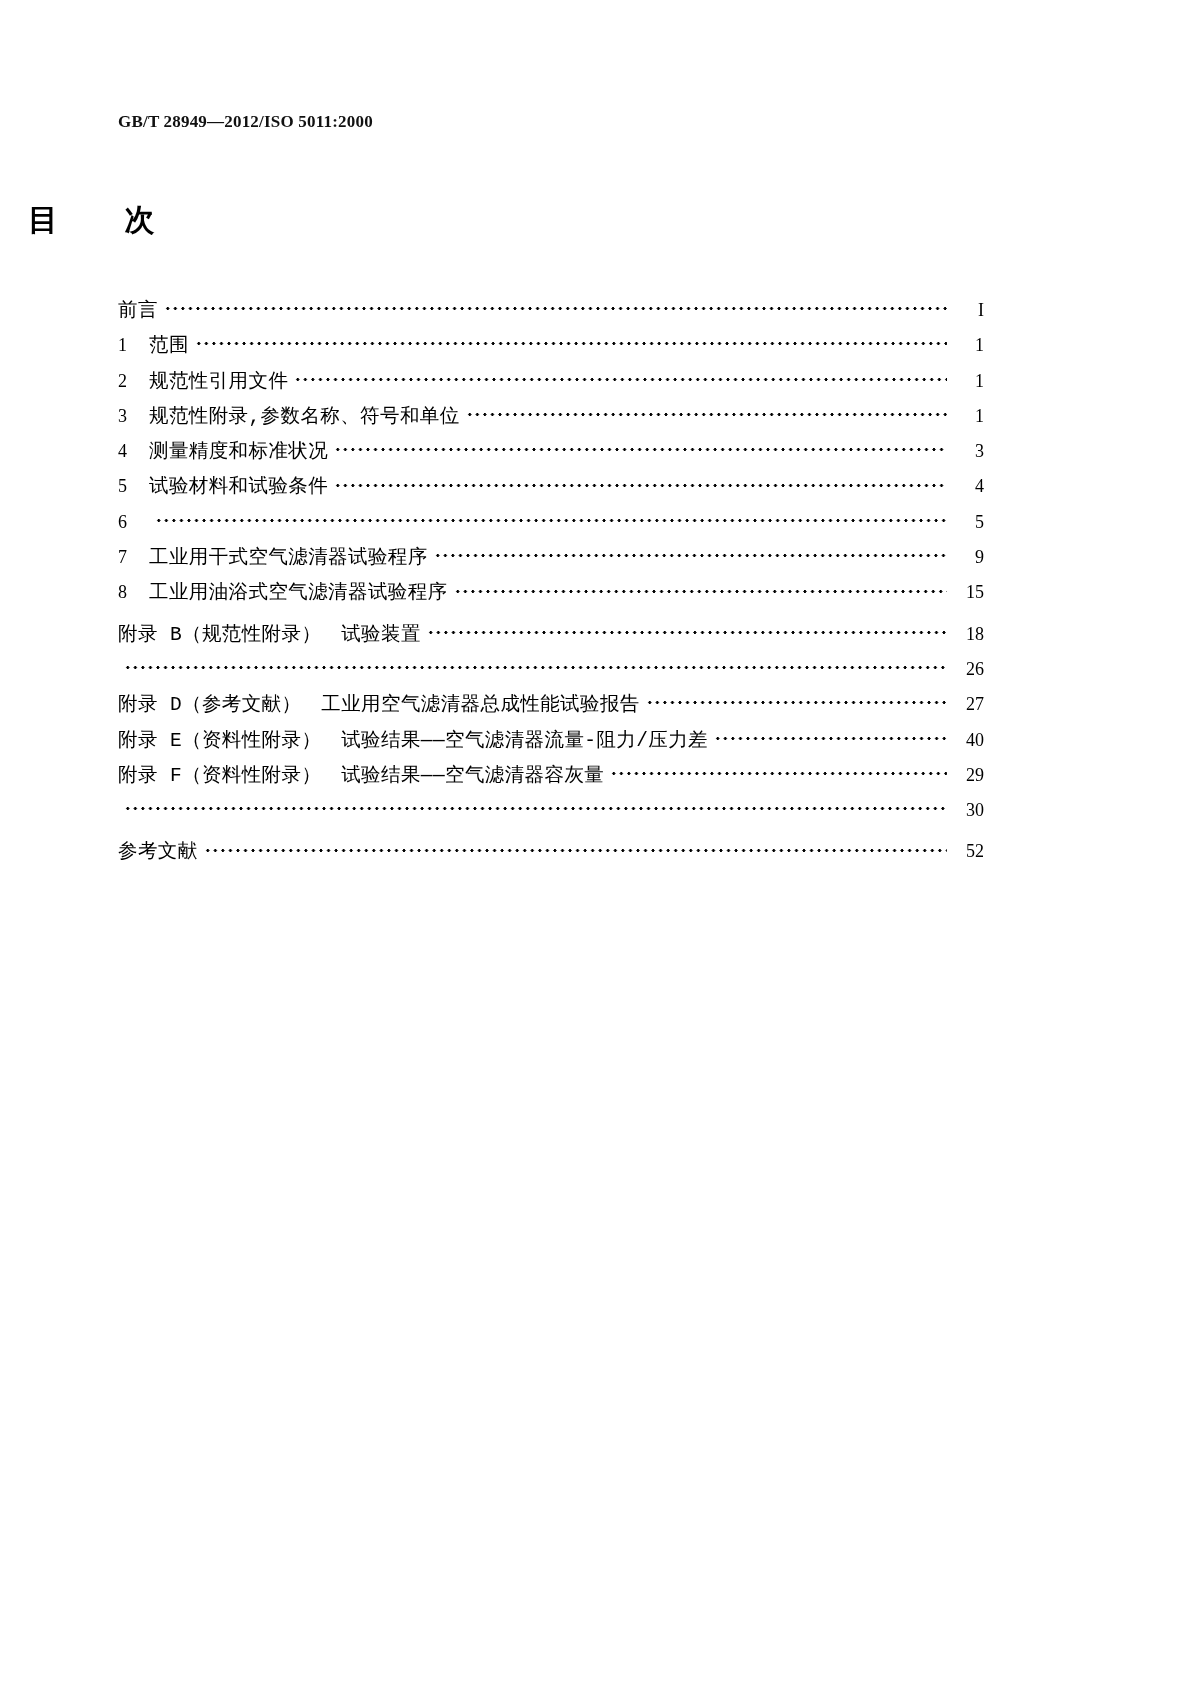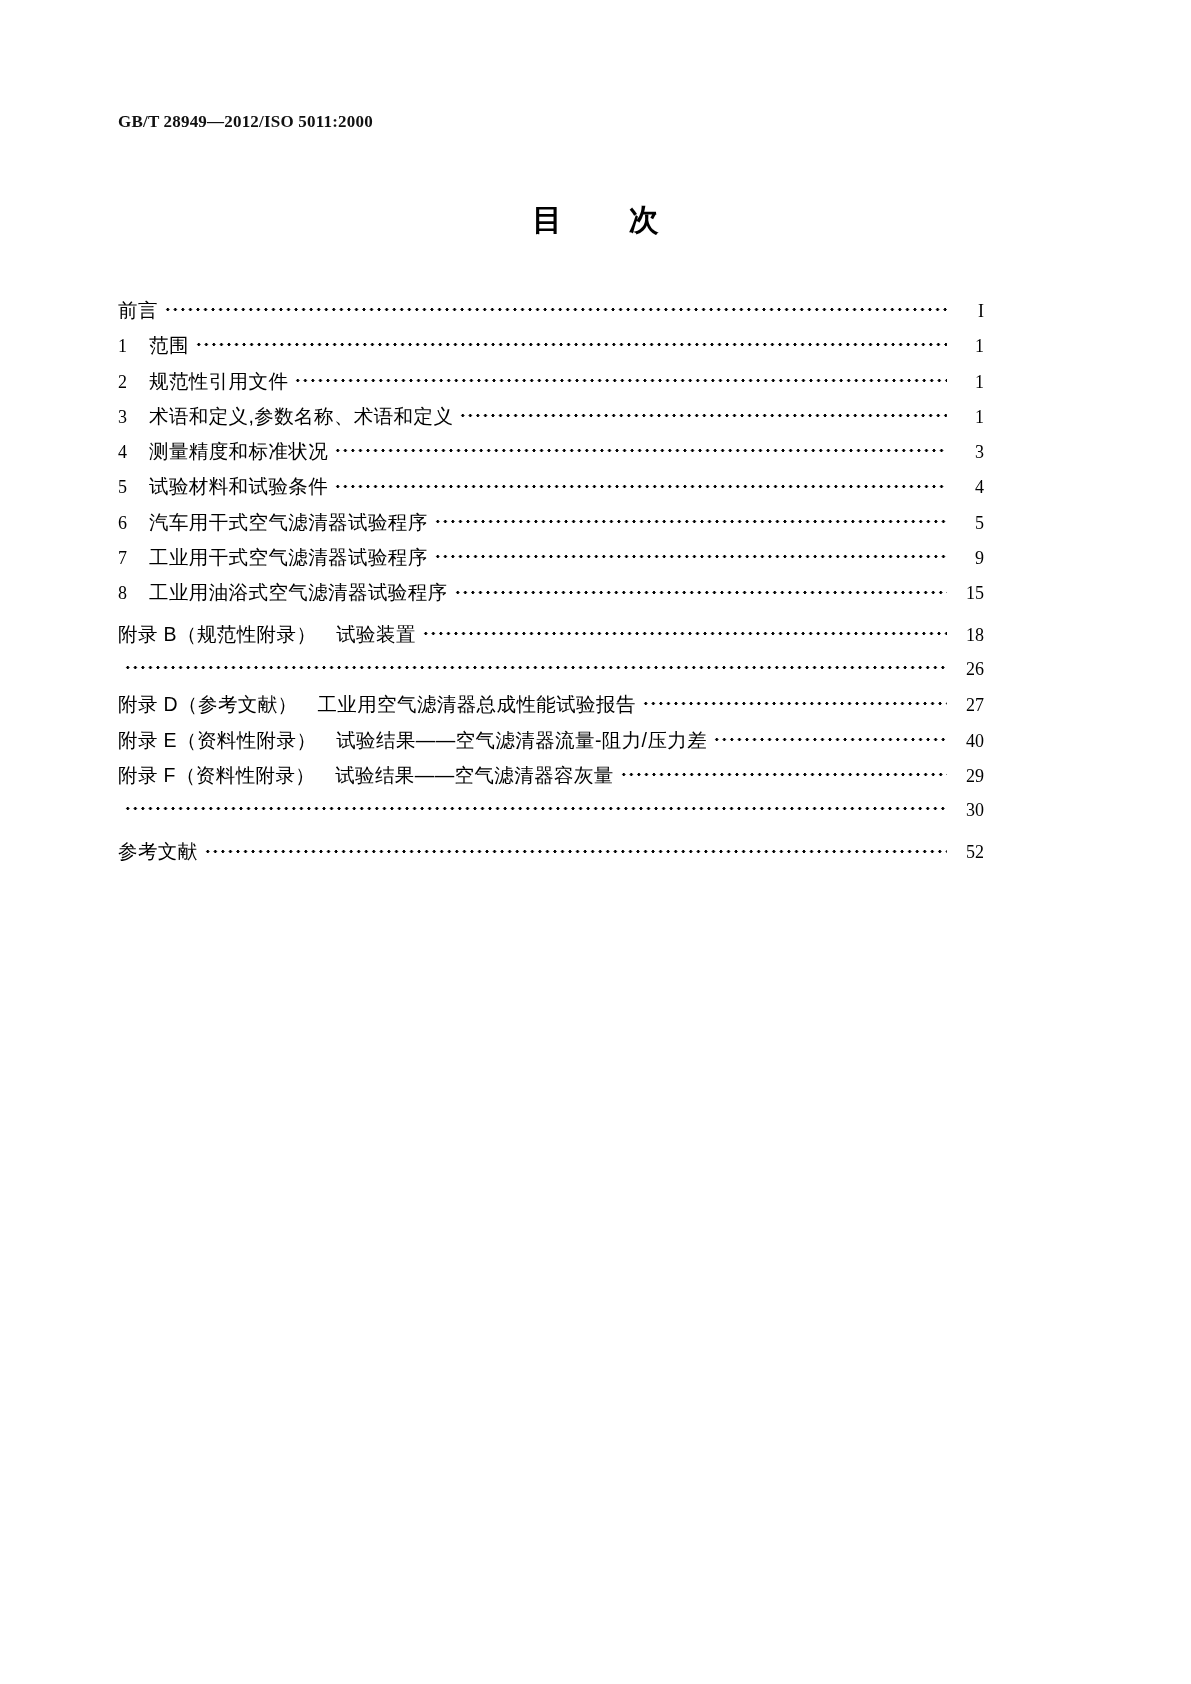--- a/index.html
+++ b/index.html
@@ -36,21 +36,20 @@
     white-space: nowrap;
     color: #111;
   }
 
   
   .toc-title {
     position: absolute;
     left: 0;
     right: 0;
     top: 200px;
-    text-align: center;
     font-family: "DejaVu Serif", "Liberation Serif", serif;
     font-weight: bold;
     font-size: 30px;
     letter-spacing: 28px;
     text-indent: 28px;
     color: #000;
   }
 
   
   .toc {
@@ -74,21 +73,21 @@
   .toc-num {
     flex: 0 0 auto;
     width: 31px;
     font-family: "Liberation Serif", "DejaVu Serif", serif;
     font-size: 18px;
     color: #000;
   }
 
   .toc-label {
     flex: 0 0 auto;
-    font-family: Liberation Sans, sans-serif;
+    font-family: Liberation Mono, monospace;
     font-size: 19.5px;
     color: #000;
     letter-spacing: 0.4px;
   }
 
   
   .toc-leader {
     flex: 1 1 auto;
     position: relative;
     height: 1em;
@@ -141,39 +140,38 @@
         <span class="toc-page">1</span>
       </div>
       <div class="toc-row">
         <span class="toc-num">2</span>
         <span class="toc-label">规范性引用文件</span>
         <span class="toc-leader"></span>
         <span class="toc-page">1</span>
       </div>
       <div class="toc-row">
         <span class="toc-num">3</span>
-        <span class="toc-label">术语和定义,参数名称、术语和定义</span>
+        <span class="toc-label">规范性附录,参数名称、符号和单位</span>
         <span class="toc-leader"></span>
         <span class="toc-page">1</span>
       </div>
       <div class="toc-row">
         <span class="toc-num">4</span>
         <span class="toc-label">测量精度和标准状况</span>
         <span class="toc-leader"></span>
         <span class="toc-page">3</span>
       </div>
       <div class="toc-row">
         <span class="toc-num">5</span>
         <span class="toc-label">试验材料和试验条件</span>
         <span class="toc-leader"></span>
         <span class="toc-page">4</span>
       </div>
       <div class="toc-row">
         <span class="toc-num">6</span>
-        <span class="toc-label">汽车用干式空气滤清器试验程序</span>
         <span class="toc-leader"></span>
         <span class="toc-page">5</span>
       </div>
       <div class="toc-row">
         <span class="toc-num">7</span>
         <span class="toc-label">工业用干式空气滤清器试验程序</span>
         <span class="toc-leader"></span>
         <span class="toc-page">9</span>
       </div>
       <div class="toc-row">

